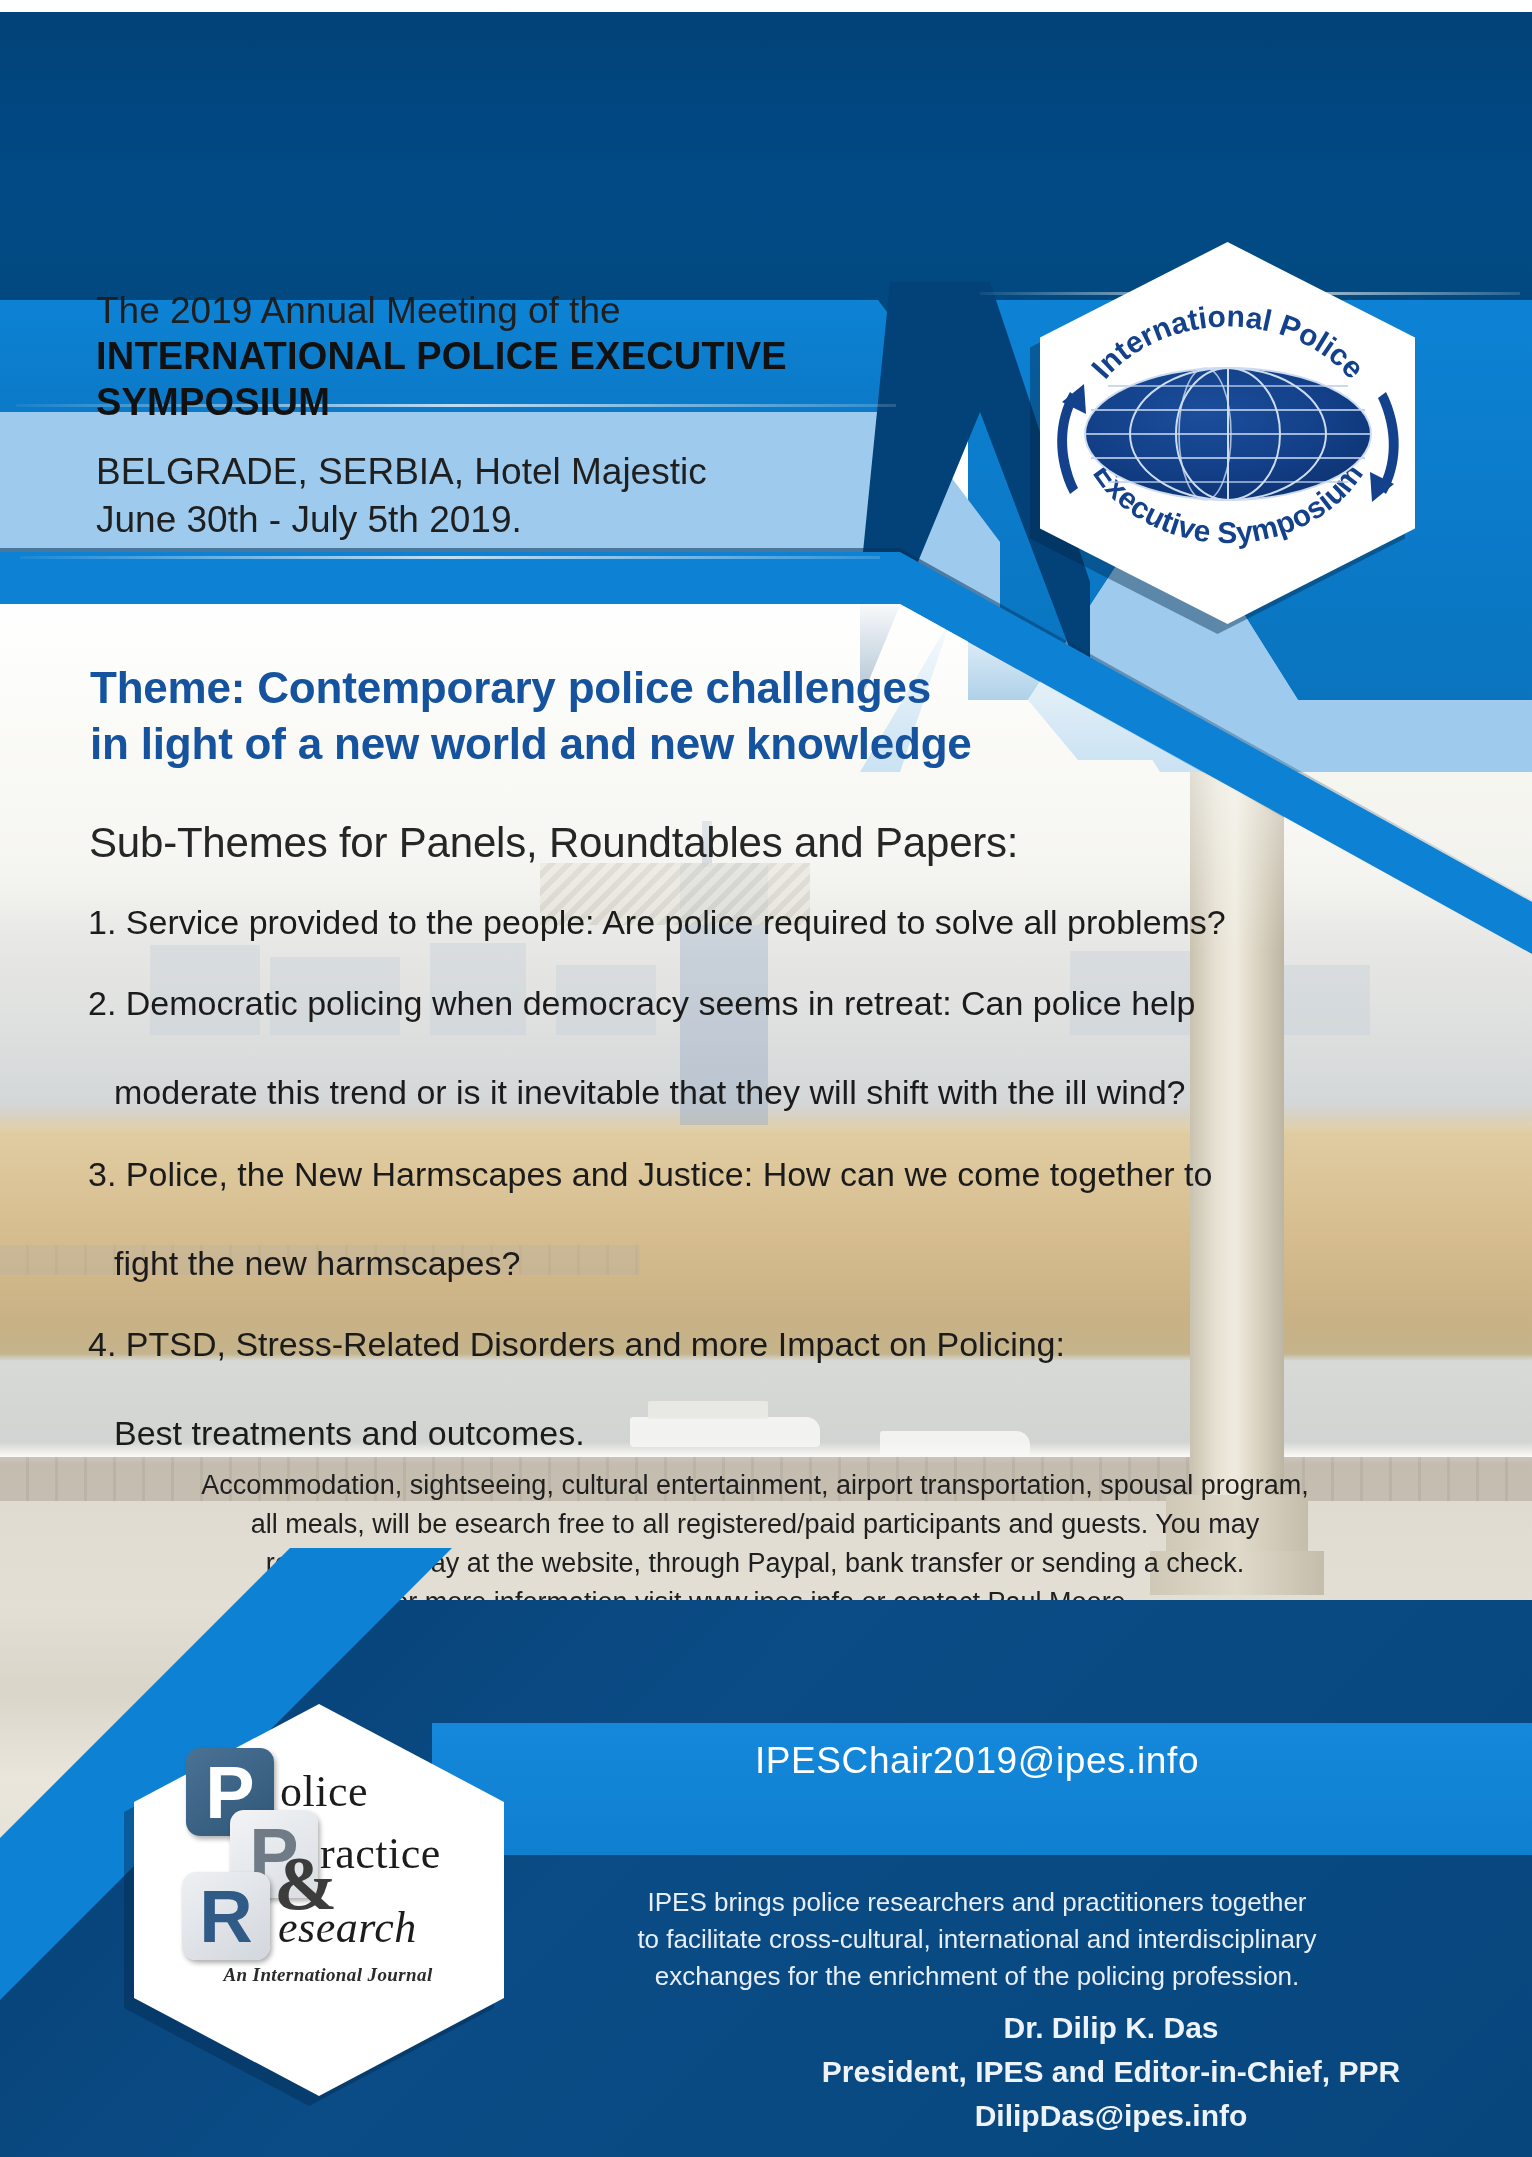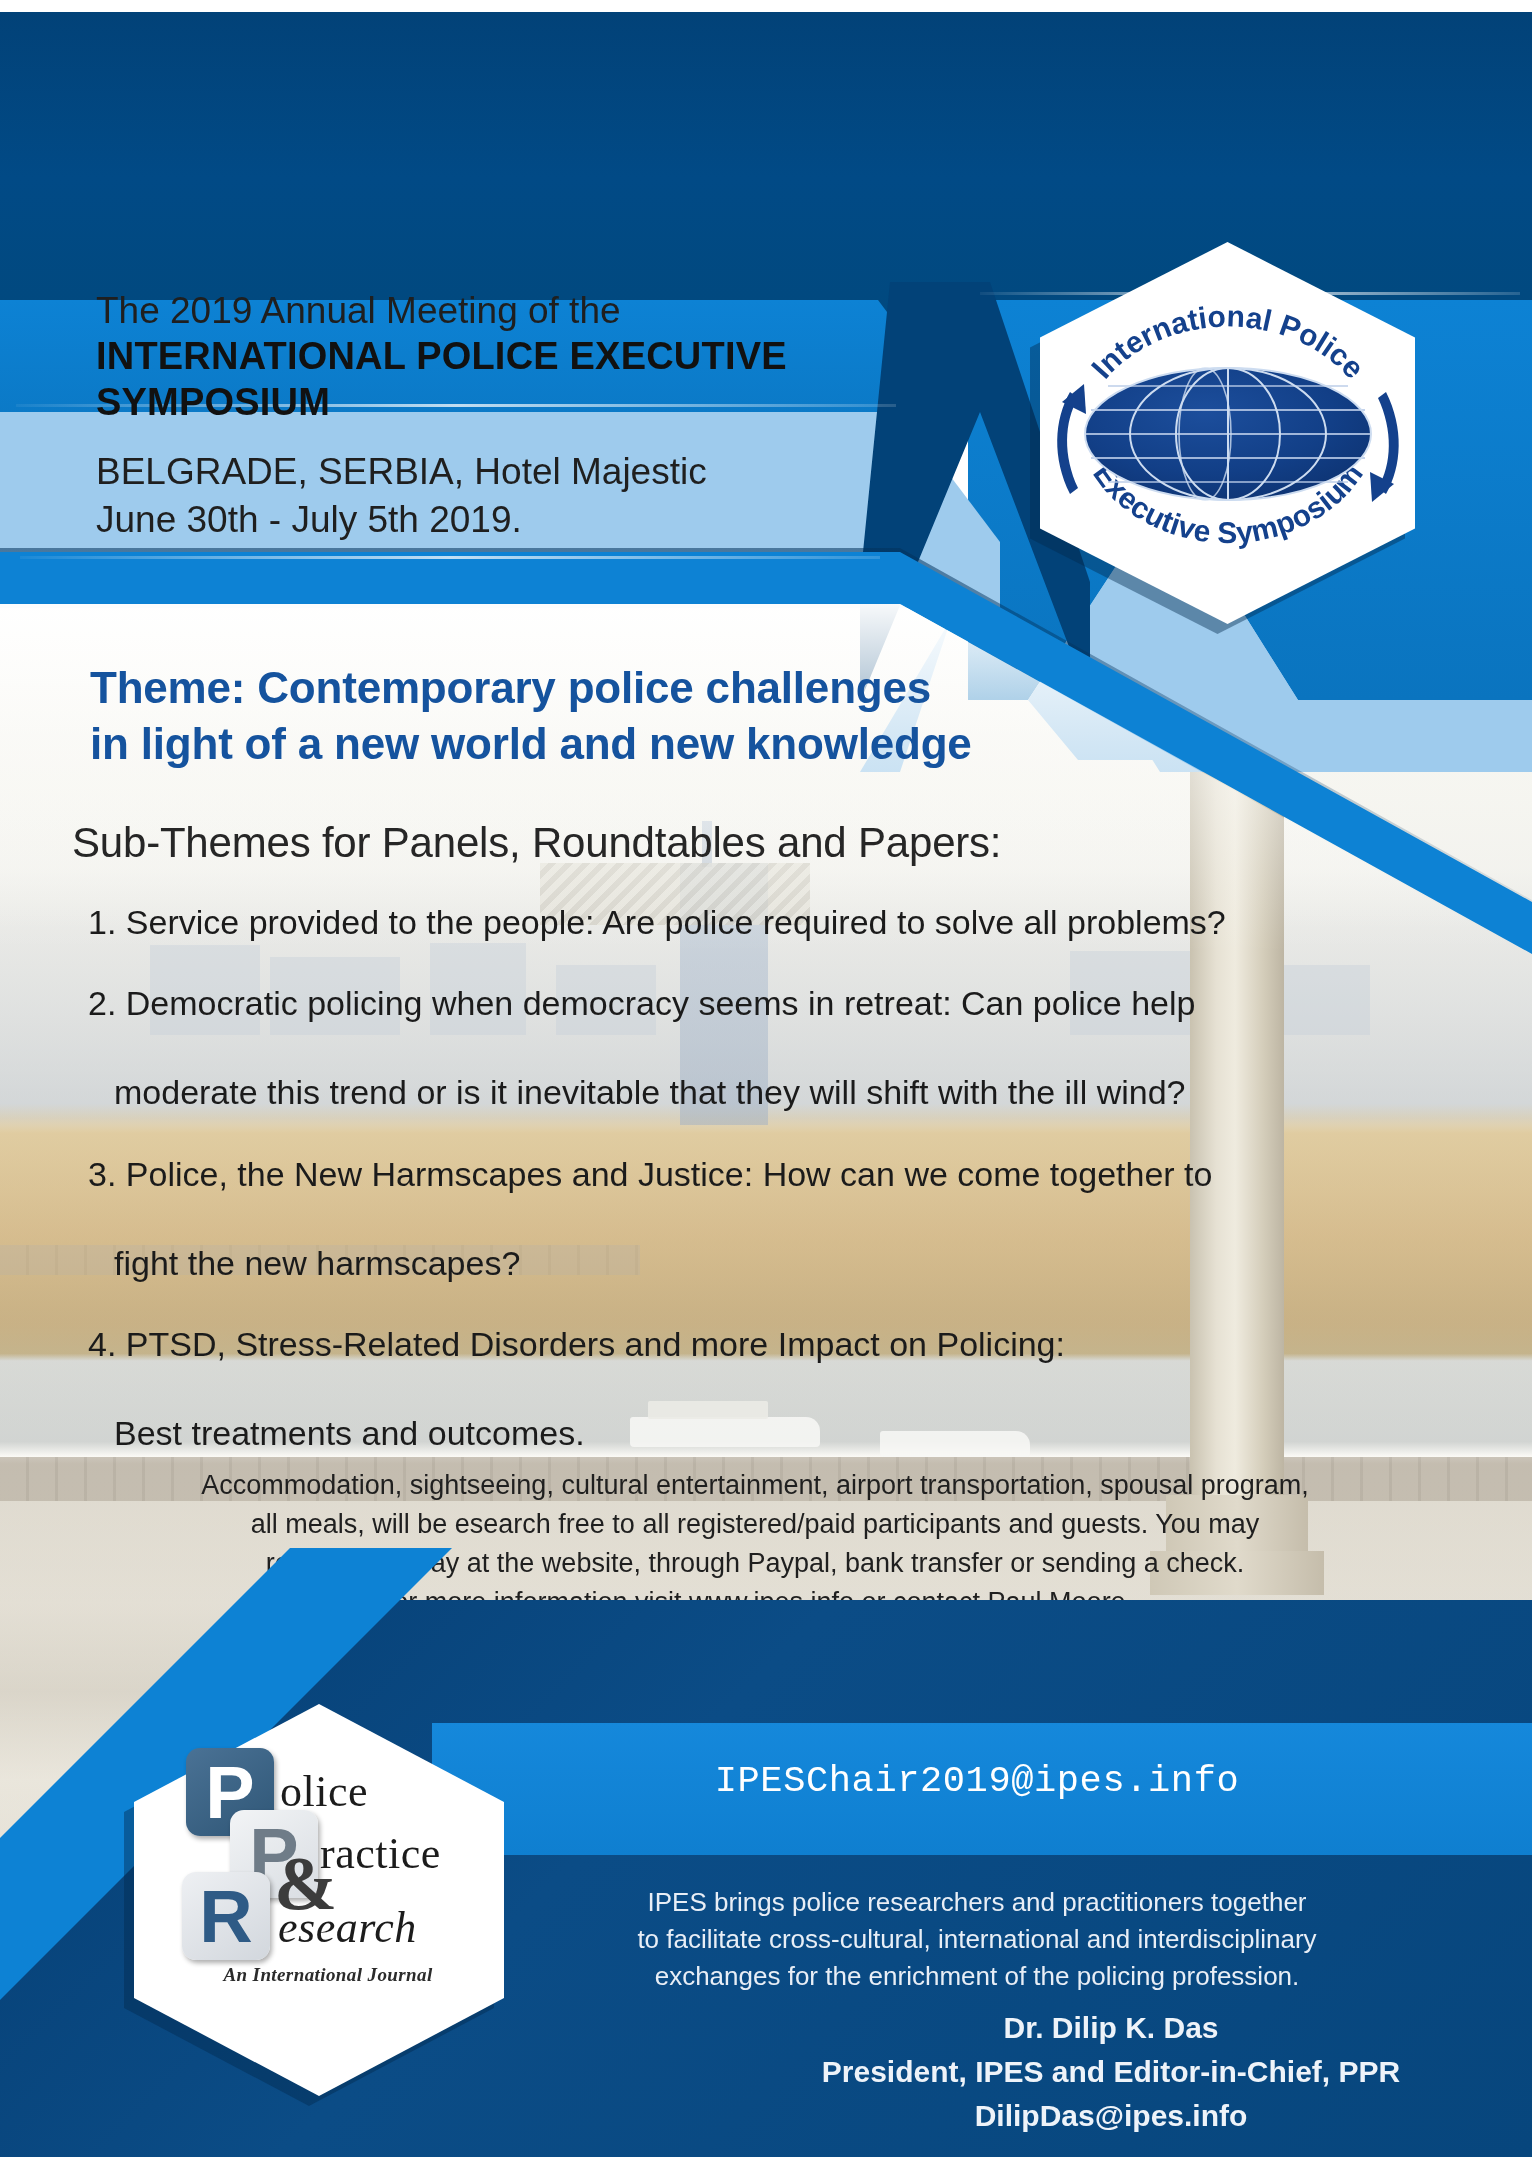--- a/index.html
+++ b/index.html
@@ -197,40 +197,40 @@
   .hdr-l2 { font-size:38px; line-height:1.22; font-weight:bold; letter-spacing:0.2px; color:#111111; }
   .hdr-l3 { font-size:37px; line-height:1.3; margin-top:22px; color:#1f1f1f; }
   .hdr-l4 { font-size:37px; line-height:1.3; color:#1f1f1f; }
 
   .theme {
     position:absolute; left:90px; top:660px; width:1020px;
     color:#15539e; font-size:44px; font-weight:bold; line-height:1.28;
     letter-spacing:-0.2px;
   }
   .subheading {
-    position:absolute; left:72px; top:818px; width:1150px;
+    position:absolute; left:89px; top:818px; width:1150px;
     color:#262626; font-size:42px; line-height:1.2; letter-spacing:-0.2px;
   }
 
   .themes-list { position:absolute; left:88px; top:900px; width:1390px; }
   .theme-item { color:#1b1b1b; font-size:34px; line-height:1.33; margin-bottom:36px; }
   .theme-item .ln2 { display:block; padding-left:26px;margin-top:44px; }
 
   .info-block {
     position:absolute; left:90px; top:1466px; width:1330px;
     text-align:center; color:#1f1f1f; font-size:27px; line-height:1.44;
   }
   .info-block .bold { font-weight:bold; }
 
   .abs-text {
     position:absolute; left:432px; top:1736px; width:1090px;
     text-align:center; color:#ffffff;
   }
   .abs-l1 { font-family:"Liberation Serif", serif; font-size:29px; letter-spacing:0.3px; }
-  .abs-l2 { font-family:Liberation Mono, monospace; font-size:37px; margin-top:24px; letter-spacing:0.6px; }
+  .abs-l2 { font-family:Liberation Sans, sans-serif; font-size:37px; margin-top:4px; letter-spacing:0.6px; }
 
   .mission {
     position:absolute; left:432px; top:1884px; width:1090px;
     text-align:center; color:#e8eef6; font-size:26px; line-height:1.42;
   }
   .signature {
     position:absolute; left:700px; top:2006px; width:822px;
     text-align:center; color:#eef3f9; font-size:30px; line-height:1.46; font-weight:bold;
   }
 </style>

